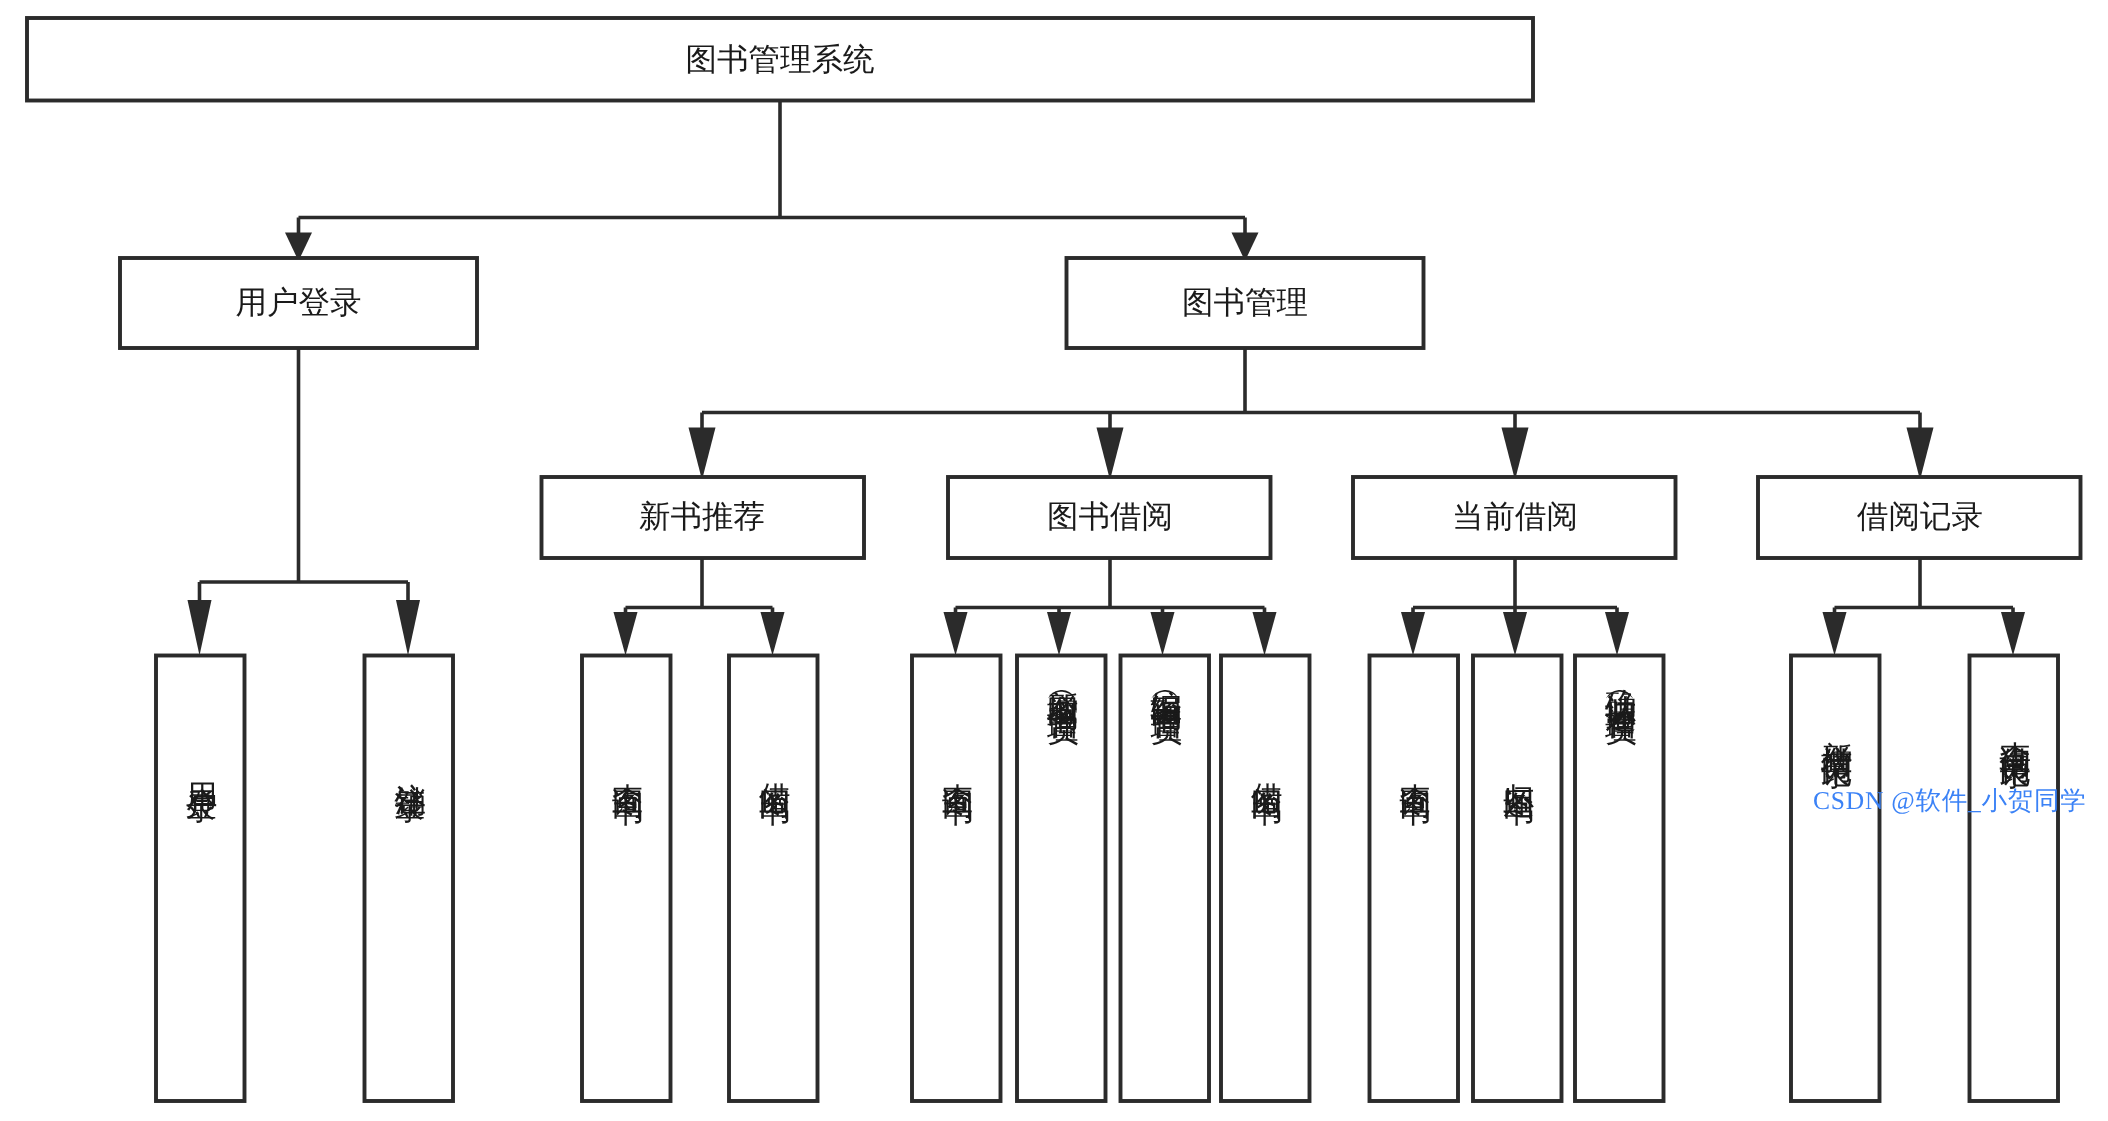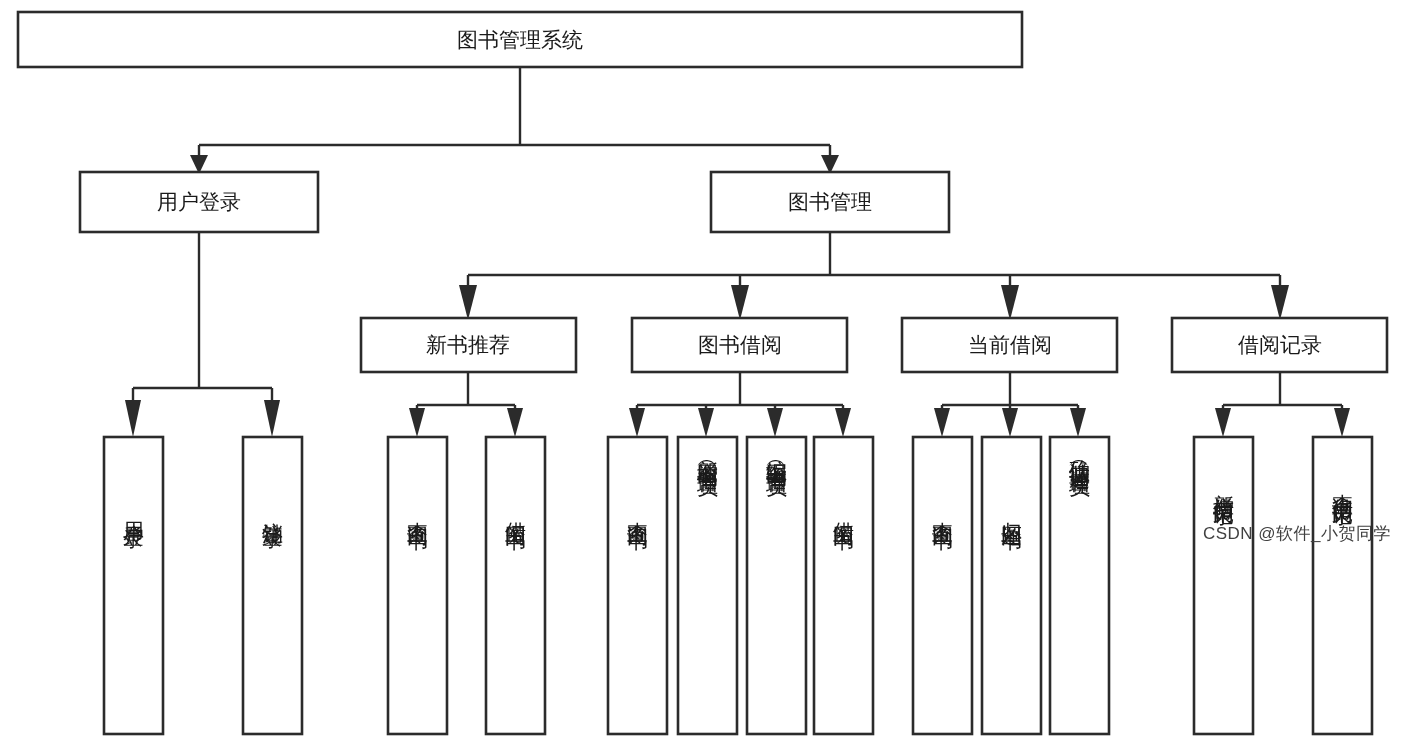--- a/index.html
+++ b/index.html
@@ -63,23 +63,23 @@
     font-size: 21px;
     color: #1a1a1a;
     letter-spacing: 2.5px;
     line-height: 1.05;
     text-align: center;
   }
   #watermark {
     position: absolute;
     right: 14px;
     bottom: 8px;
-    font-family: Liberation Sans, sans-serif;
+    font-family: Liberation Serif, serif;
     font-size: 17px;
-    color: #404040;
+    color: #3b82f6;
     letter-spacing: 0.5px;
     white-space: nowrap;
     pointer-events: none;
   }
 </style>
 </head>
 <body>
 
 <div id="diagram-root">
 

